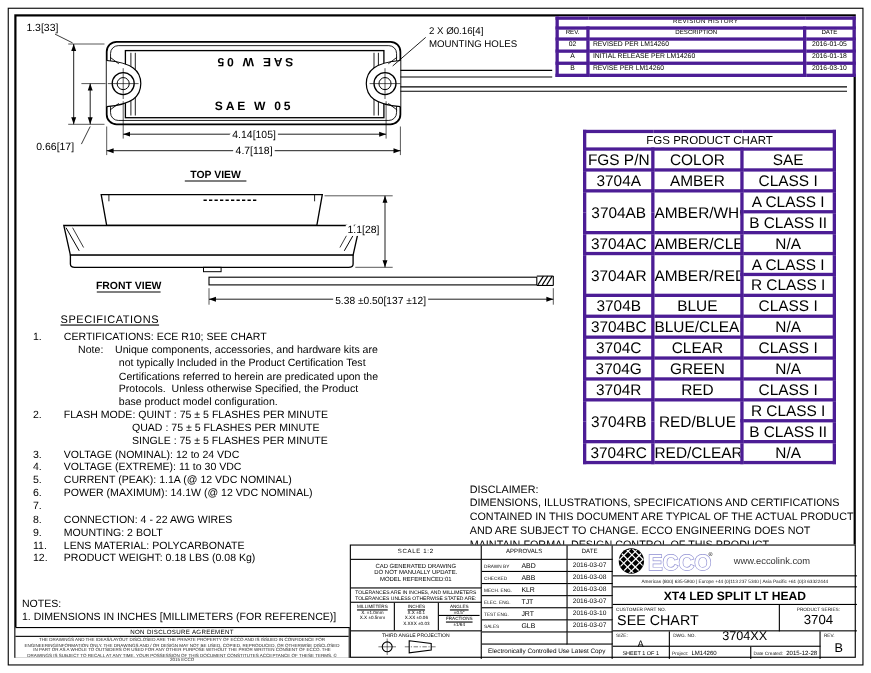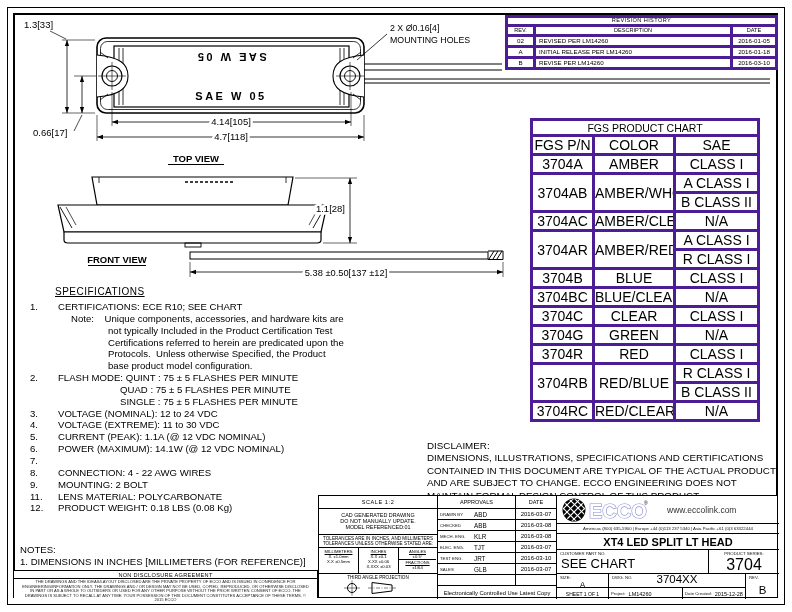--- a/index.html
+++ b/index.html
@@ -83,21 +83,21 @@
               padding-left:4px; gap:10px; }
   .website  { font-size:8.5px; color:#333; }
   .tb-phone { left:238px; top:28px; width:222px; height:10px; font-size:4.3px; line-height:9px;
               text-align:center; white-space:nowrap; color:#111; }
   .tb-title { left:238px; top:38px; width:222px; height:16px; font-weight:bold; font-size:11px; }
   .tb-cust  { left:238px; top:54px; width:152px; height:24px; }
   .tb-series{ left:390px; top:54px; width:70px; height:24px; text-align:center; }
   .lab { font-size:4.3px; color:#111; text-align:left; padding:1px 0 0 3px; }
   .tb-cust .val { font-size:13px; padding-left:4px; }
   .tb-series .lab { text-align:center; padding-left:0; }
-  .tb-series .val { font-size:16px; }
+  .tb-series .val { font-size:12px; }
   .tb-size  { left:238px; top:78px; width:52px; height:14px; }
   .tb-size .val { font-size:8.5px; text-align:center; }
   .tb-dwg   { left:290px; top:78px; width:137px; height:14px; }
   .tb-dwg .val { font-size:11.5px; text-align:center; margin-top:-1px; }
   .tb-dwg .lab { position:absolute; }
   .tb-rev   { left:427px; top:78px; width:33px; height:25px; }
   .tb-rev .val { font-size:11.5px; text-align:center; padding-top:4px; }
   .tb-sheet { left:238px; top:92px; width:52px; height:11px; font-size:5px; }
   .tb-proj2 { left:290px; top:92px; width:74px; height:11px; display:flex; align-items:center; gap:3px; padding-left:2px; }
   .tb-proj2 .lab, .tb-datec .lab { padding:0; }

